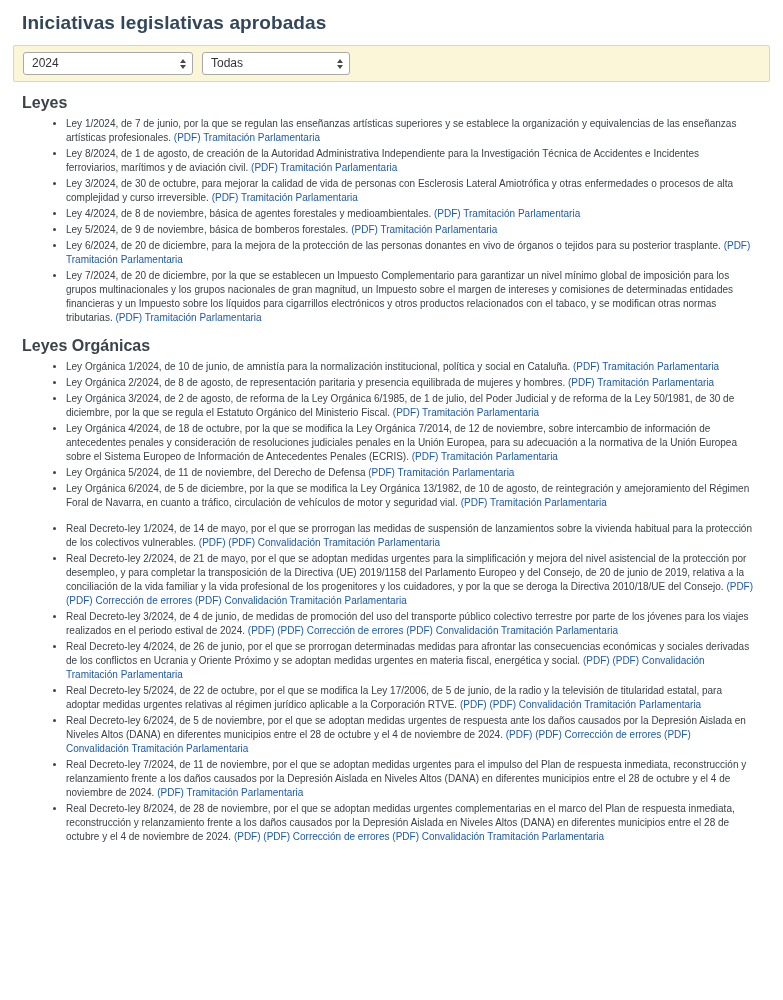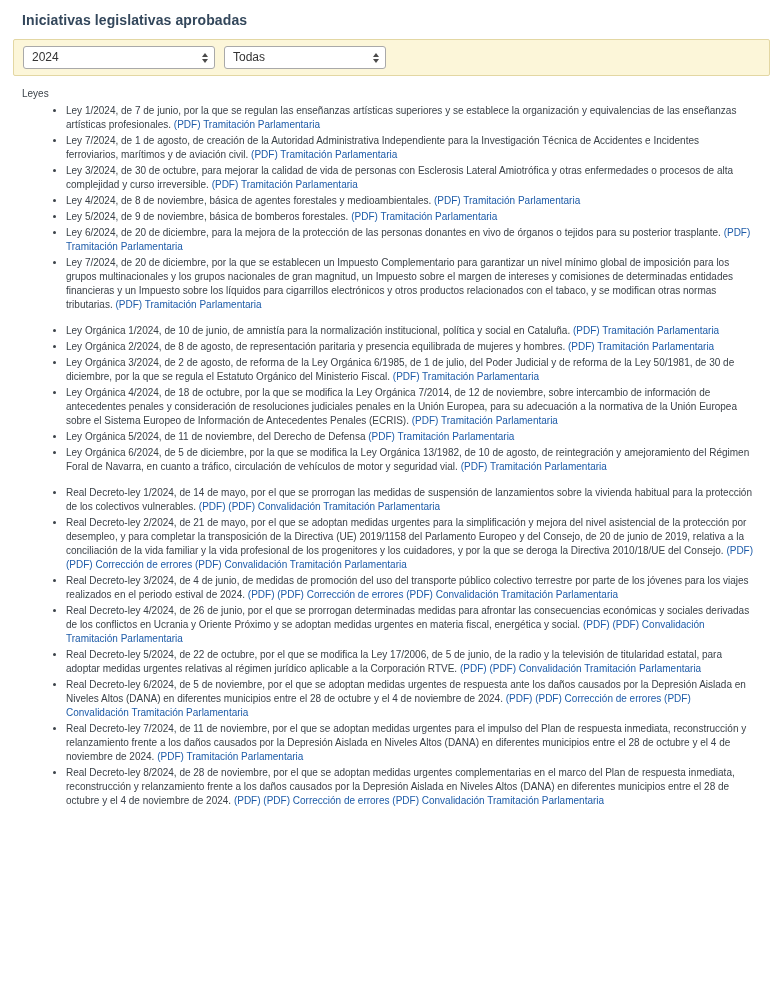--- a/index.html
+++ b/index.html
@@ -5,31 +5,31 @@
   :root{
     --link:#1d5ba8;
     --text:#3b4249;
     --heading:#33475b;
     --filter-bg:#fcf6d9;
     --filter-border:#e3d7a3;
   }
   *{box-sizing:border-box;}
   body{margin:0;background:#fff;font-family:"Liberation Sans",sans-serif;color:var(--text);}
   .page{width:783px;min-height:1000px;padding:6px 13px 14px;}
-  .page-title{font-size:14px;font-weight:700;color:var(--heading);margin:6px 0 11px 9px;letter-spacing:.1px;}
+  .page-title{font-size:19px;font-weight:700;color:var(--heading);margin:6px 0 11px 9px;letter-spacing:.1px;}
   .filter-bar{background:var(--filter-bg);border:1px solid var(--filter-border);border-radius:2px;padding:6px 9px;display:flex;gap:9px;align-items:center;}
   .select-wrap{position:relative;display:inline-block;}
   .filter-select{appearance:none;-webkit-appearance:none;-moz-appearance:none;height:23px;font-size:12px;font-family:"Liberation Sans",sans-serif;color:#333;background:#fff;border:1px solid #a9a9a9;border-radius:3px;padding:0 22px 0 8px;line-height:21px;cursor:pointer;}
-  .select-year{width:192px;}
-  .select-type{width:162px;}
+  .select-year{width:170px;}
+  .select-type{width:148px;}
   .arrows{position:absolute;right:7px;top:50%;transform:translateY(-50%);display:flex;flex-direction:column;gap:2px;pointer-events:none;}
   .arrow-up{width:0;height:0;border-left:3.5px solid transparent;border-right:3.5px solid transparent;border-bottom:4px solid #4a4a4a;}
   .arrow-down{width:0;height:0;border-left:3.5px solid transparent;border-right:3.5px solid transparent;border-top:4px solid #4a4a4a;}
   .section{margin-top:12px;}
-  .section-label{font-size:10px;color:var(--text);margin:0 0 1px 9px;}
+  .section-label{font-size:16px;color:var(--text);margin:0 0 1px 9px;font-weight:bold;}
   .law-list{margin:5px 0 0;padding-left:37px;list-style:disc;}
   .law-item{font-size:10px;line-height:1.4;margin:0 16px 2px;color:var(--text);}
   .law-text{color:var(--text);}
   .law-link{color:var(--link);text-decoration:none;}
 </style>
 </head>
 <body>
 
 <div class="page">
   <h1 class="page-title">Iniciativas legislativas aprobadas</h1>
@@ -53,29 +53,30 @@
         <span class="arrow-down"></span>
       </span>
     </span>
   </div>
 
   <div id="sections">
       <div class="section">
         <div class="section-label">Leyes</div>
         <ul class="law-list">
           <li class="law-item"><span class="law-text">Ley 1/2024, de 7 de junio, por la que se regulan las enseñanzas artísticas superiores y se establece la organización y equivalencias de las enseñanzas artísticas profesionales.</span> <a href="#" class="law-link">(PDF)</a> <a href="#" class="law-link">Tramitación Parlamentaria</a> </li>
-          <li class="law-item"><span class="law-text">Ley 7/2024, de 1 de agosto, de creación de la Autoridad Administrativa Independiente para la Investigación Técnica de Accidentes e Incidentes ferroviarios, marítimos y de aviación civil.</span> <a href="#" class="law-link">(PDF)</a> <a href="#" class="law-link">Tramitación Parlamentaria</a> </li>
+          <li class="law-item"><span class="law-text">Ley 8/2024, de 1 de agosto, de creación de la Autoridad Administrativa Independiente para la Investigación Técnica de Accidentes e Incidentes ferroviarios, marítimos y de aviación civil.</span> <a href="#" class="law-link">(PDF)</a> <a href="#" class="law-link">Tramitación Parlamentaria</a> </li>
           <li class="law-item"><span class="law-text">Ley 3/2024, de 30 de octubre, para mejorar la calidad de vida de personas con Esclerosis Lateral Amiotrófica y otras enfermedades o procesos de alta complejidad y curso irreversible.</span> <a href="#" class="law-link">(PDF)</a> <a href="#" class="law-link">Tramitación Parlamentaria</a> </li>
           <li class="law-item"><span class="law-text">Ley 4/2024, de 8 de noviembre, básica de agentes forestales y medioambientales.</span> <a href="#" class="law-link">(PDF)</a> <a href="#" class="law-link">Tramitación Parlamentaria</a> </li>
           <li class="law-item"><span class="law-text">Ley 5/2024, de 9 de noviembre, básica de bomberos forestales.</span> <a href="#" class="law-link">(PDF)</a> <a href="#" class="law-link">Tramitación Parlamentaria</a> </li>
           <li class="law-item"><span class="law-text">Ley 6/2024, de 20 de diciembre, para la mejora de la protección de las personas donantes en vivo de órganos o tejidos para su posterior trasplante.</span> <a href="#" class="law-link">(PDF)</a> <a href="#" class="law-link">Tramitación Parlamentaria</a> </li>
           <li class="law-item"><span class="law-text">Ley 7/2024, de 20 de diciembre, por la que se establecen un Impuesto Complementario para garantizar un nivel mínimo global de imposición para los grupos multinacionales y los grupos nacionales de gran magnitud, un Impuesto sobre el margen de intereses y comisiones de determinadas entidades financieras y un Impuesto sobre los líquidos para cigarrillos electrónicos y otros productos relacionados con el tabaco, y se modifican otras normas tributarias.</span> <a href="#" class="law-link">(PDF)</a> <a href="#" class="law-link">Tramitación Parlamentaria</a> </li>
         </ul>
       </div>
       <div class="section">
+        <div class="section-label">Leyes Orgánicas</div>
         <ul class="law-list">
           <li class="law-item"><span class="law-text">Ley Orgánica 1/2024, de 10 de junio, de amnistía para la normalización institucional, política y social en Cataluña.</span> <a href="#" class="law-link">(PDF)</a> <a href="#" class="law-link">Tramitación Parlamentaria</a> </li>
           <li class="law-item"><span class="law-text">Ley Orgánica 2/2024, de 8 de agosto, de representación paritaria y presencia equilibrada de mujeres y hombres.</span> <a href="#" class="law-link">(PDF)</a> <a href="#" class="law-link">Tramitación Parlamentaria</a> </li>
           <li class="law-item"><span class="law-text">Ley Orgánica 3/2024, de 2 de agosto, de reforma de la Ley Orgánica 6/1985, de 1 de julio, del Poder Judicial y de reforma de la Ley 50/1981, de 30 de diciembre, por la que se regula el Estatuto Orgánico del Ministerio Fiscal.</span> <a href="#" class="law-link">(PDF)</a> <a href="#" class="law-link">Tramitación Parlamentaria</a> </li>
           <li class="law-item"><span class="law-text">Ley Orgánica 4/2024, de 18 de octubre, por la que se modifica la Ley Orgánica 7/2014, de 12 de noviembre, sobre intercambio de información de antecedentes penales y consideración de resoluciones judiciales penales en la Unión Europea, para su adecuación a la normativa de la Unión Europea sobre el Sistema Europeo de Información de Antecedentes Penales (ECRIS).</span> <a href="#" class="law-link">(PDF)</a> <a href="#" class="law-link">Tramitación Parlamentaria</a> </li>
           <li class="law-item"><span class="law-text">Ley Orgánica 5/2024, de 11 de noviembre, del Derecho de Defensa</span> <a href="#" class="law-link">(PDF)</a> <a href="#" class="law-link">Tramitación Parlamentaria</a> </li>
           <li class="law-item"><span class="law-text">Ley Orgánica 6/2024, de 5 de diciembre, por la que se modifica la Ley Orgánica 13/1982, de 10 de agosto, de reintegración y amejoramiento del Régimen Foral de Navarra, en cuanto a tráfico, circulación de vehículos de motor y seguridad vial.</span> <a href="#" class="law-link">(PDF)</a> <a href="#" class="law-link">Tramitación Parlamentaria</a> </li>
         </ul>
       </div>
       <div class="section">

